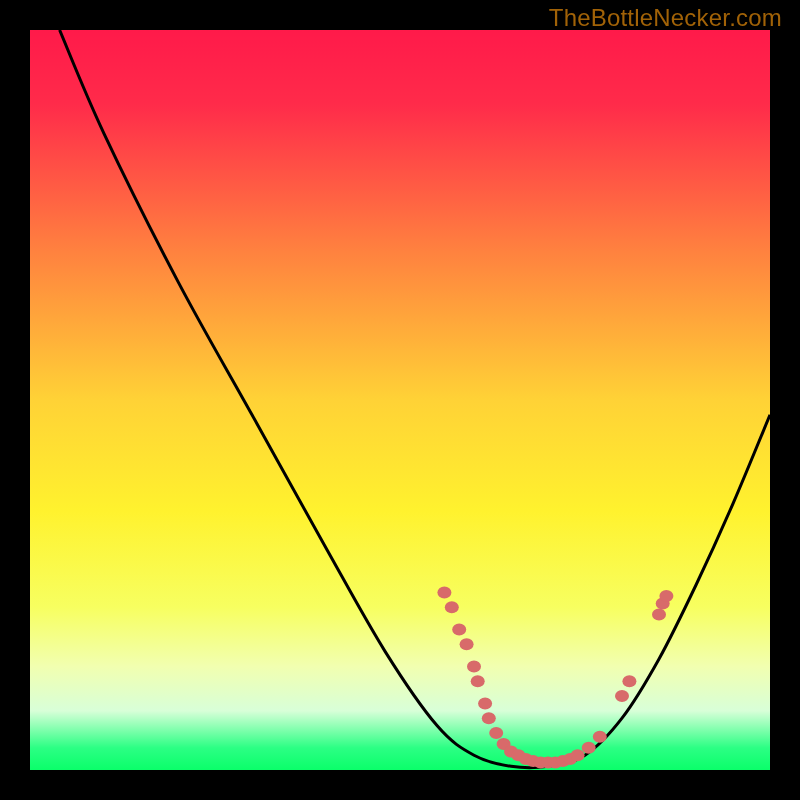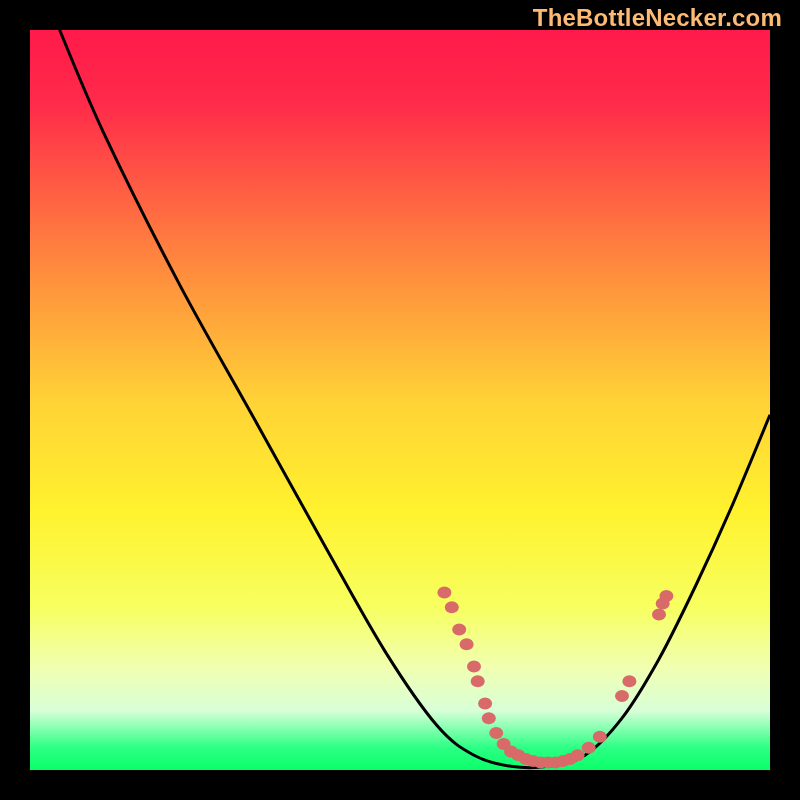--- a/index.html
+++ b/index.html
@@ -8,22 +8,22 @@
     height: 800px;
     background: #000;
     position: relative;
     font-family: Arial, sans-serif;
   }
   .watermark {
     position: absolute;
     top: 4px;
     right: 18px;
     font-size: 24px;
-    color: #fdba74;
-    font-weight: bold;
+    color: #a16207;
+    font-weight: normal;
     letter-spacing: 0.2px;
     z-index: 10;
   }
   .plot-area {
     position: absolute;
     top: 30px;
     left: 30px;
     width: 740px;
     height: 740px;
   }

